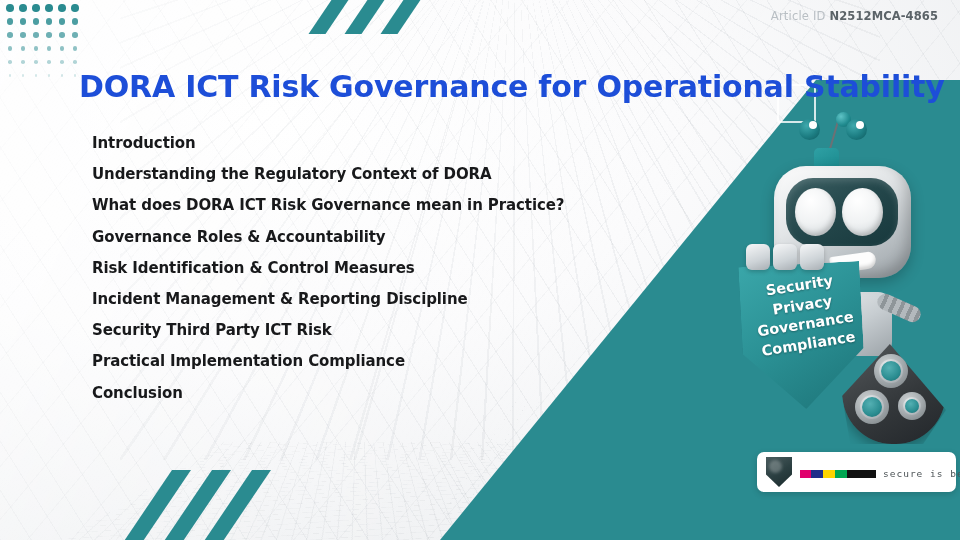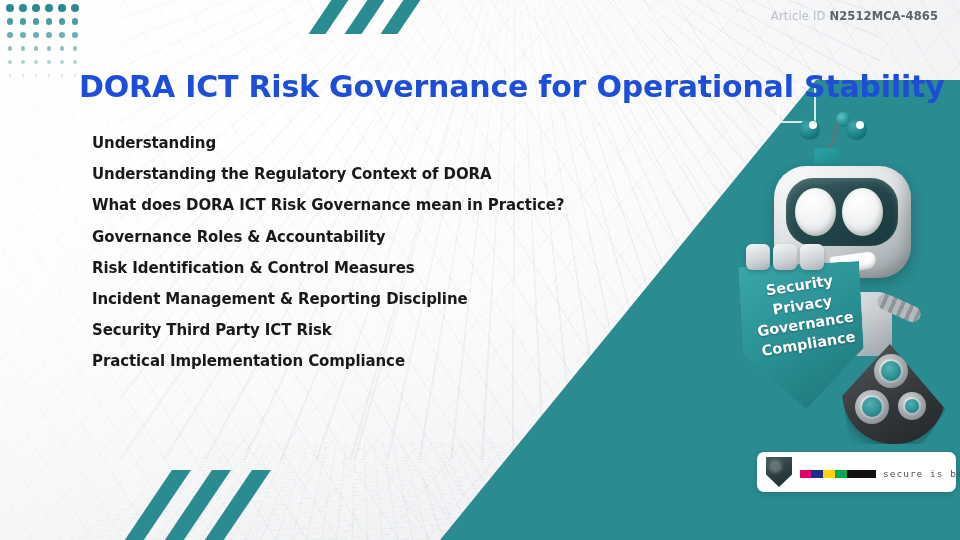--- a/index.html
+++ b/index.html
@@ -218,28 +218,29 @@
       <i style="left:80px"></i>
   </div>
 
   <div class="ghost-square"></div>
 
   <div class="article-id"><span>Article ID</span> <b>N2512MCA-4865</b></div>
 
   <div class="title">DORA ICT Risk Governance for Operational Stability</div>
 
   <div class="toc" id="tocList">
-      <div class="toc-item">Understanding</div>
+      <div class="toc-item">Introduction</div>
       <div class="toc-item">Understanding the Regulatory Context of DORA</div>
       <div class="toc-item">What does DORA ICT Risk Governance mean in Practice?</div>
       <div class="toc-item">Governance Roles &amp; Accountability</div>
       <div class="toc-item">Risk Identification &amp; Control Measures</div>
       <div class="toc-item">Incident Management &amp; Reporting Discipline</div>
       <div class="toc-item">Security Third Party ICT Risk</div>
       <div class="toc-item">Practical Implementation Compliance</div>
+      <div class="toc-item">Conclusion</div>
     </div>
 
   <div class="robot">
     <div class="r-antenna-stem"></div>
     <div class="r-antenna-ball"></div>
     <div class="r-antenna-base"></div>
     <div class="r-neck"></div>
     <div class="r-torso"></div>
     <div class="r-arm"></div>
 

